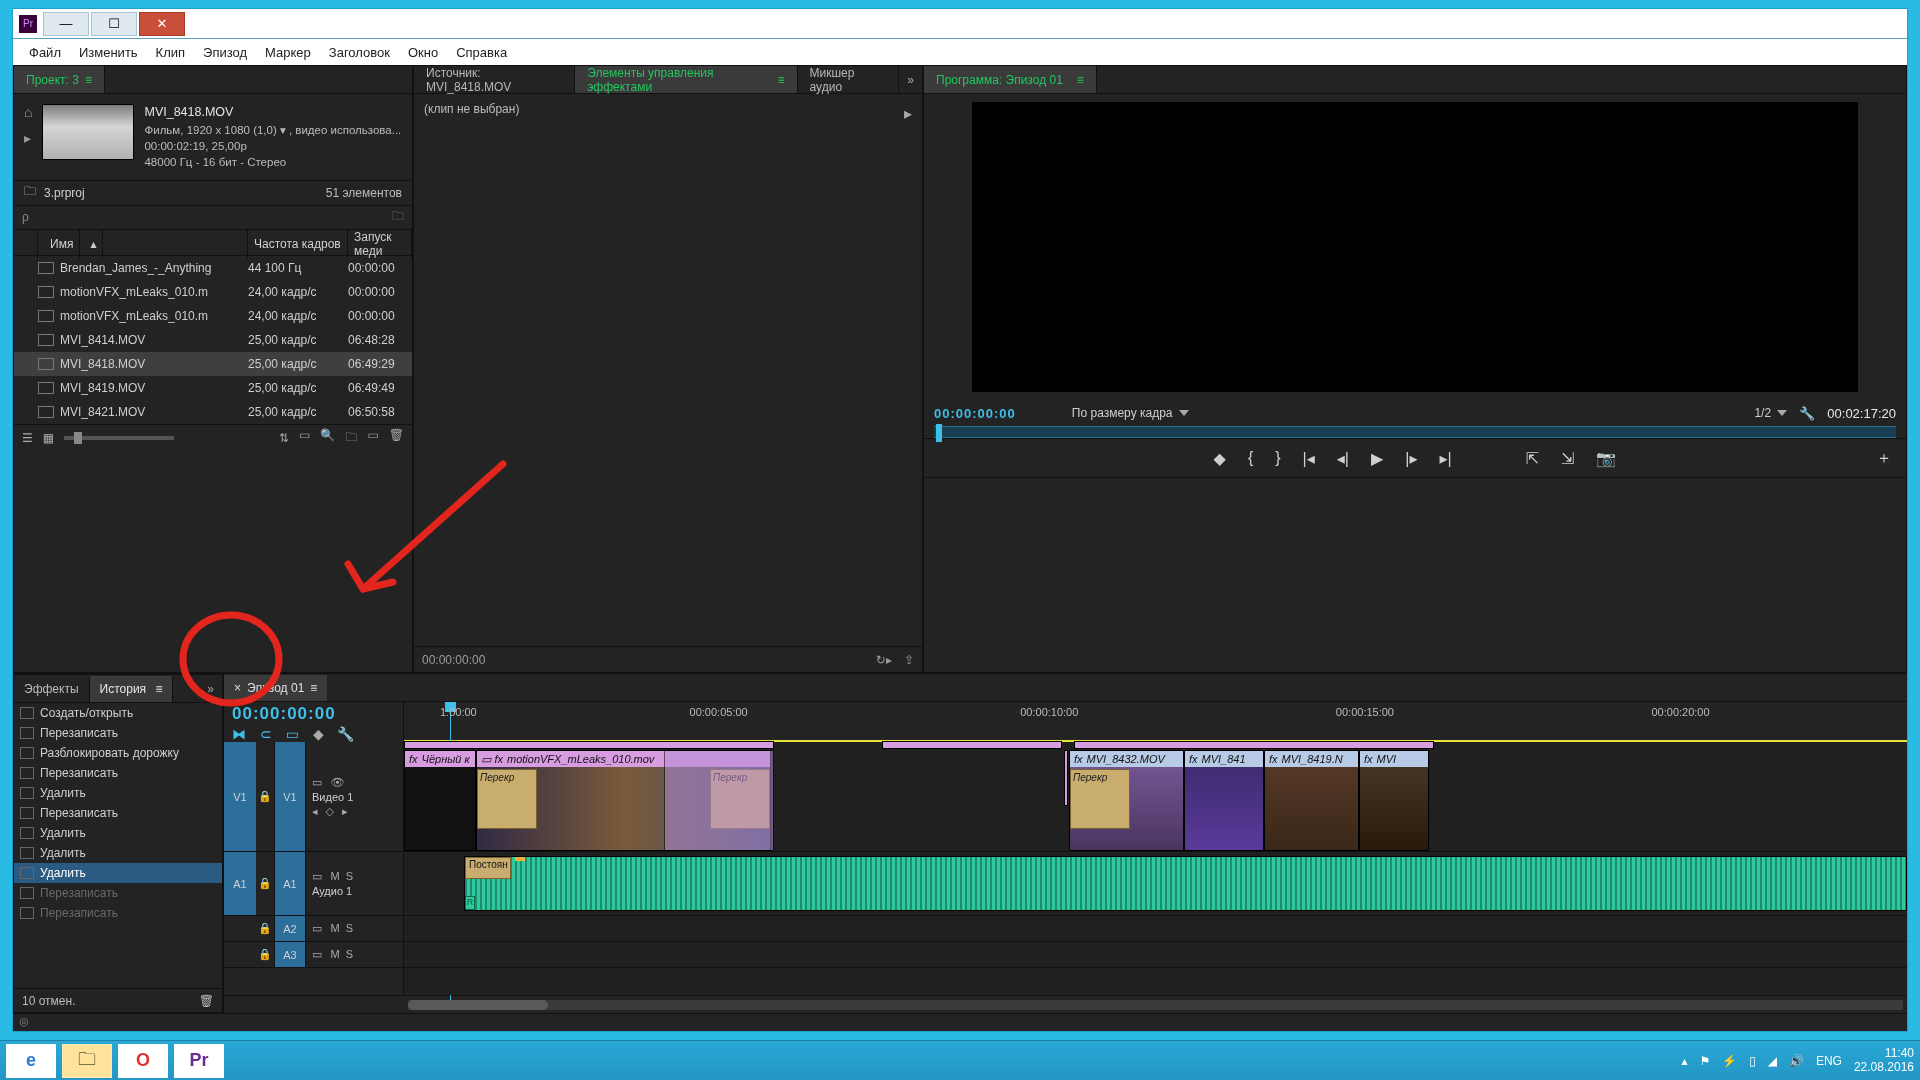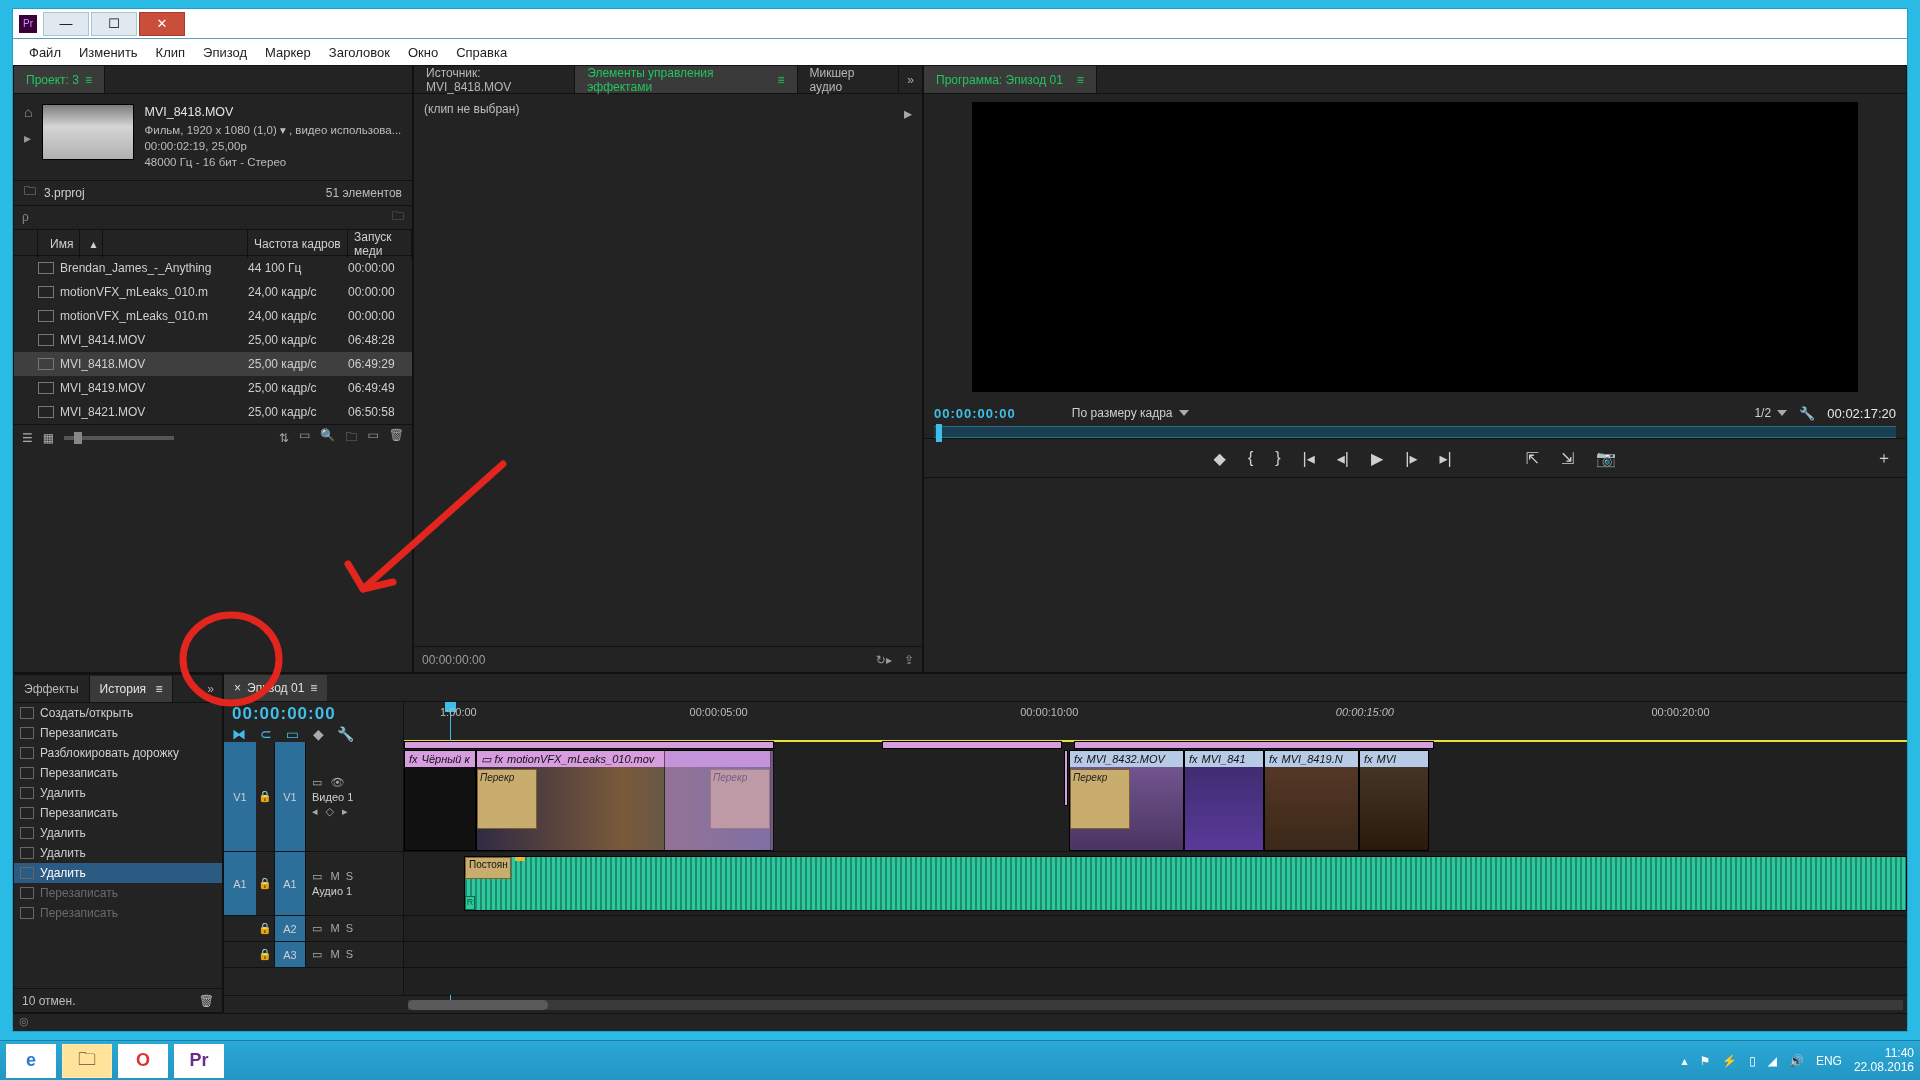--- a/index.html
+++ b/index.html
@@ -432,21 +432,21 @@
             <span style="color:#aaa;">◆</span>
             <span style="color:#aaa;">🔧</span>
           </div>
         </div>
         <div class="tl-ruler" id="tl-ruler">
           <div class="yellow"></div>
           <div class="playhead" style="left:46px;"></div>
         <div class="tick" style="left: 0%; margin-left: 36px;">1:00:00</div>
             <div class="tick" style="left: 19%;">00:00:05:00</div>
             <div class="tick" style="left: 41%;">00:00:10:00</div>
-            <div class="tick" style="left: 62%; font-style: italic;">00:00:15:00</div>
+            <div class="tick" style="left: 62%;">00:00:15:00</div>
             <div class="tick" style="left: 83%;">00:00:20:00</div>
           </div>
       </div>
 
       <div class="tracks">
         <div class="track-headers">
           <div class="trk v1">
             <div class="src on">V1</div>
             <div class="lock">🔒</div>
             <div class="tgt">V1</div>

